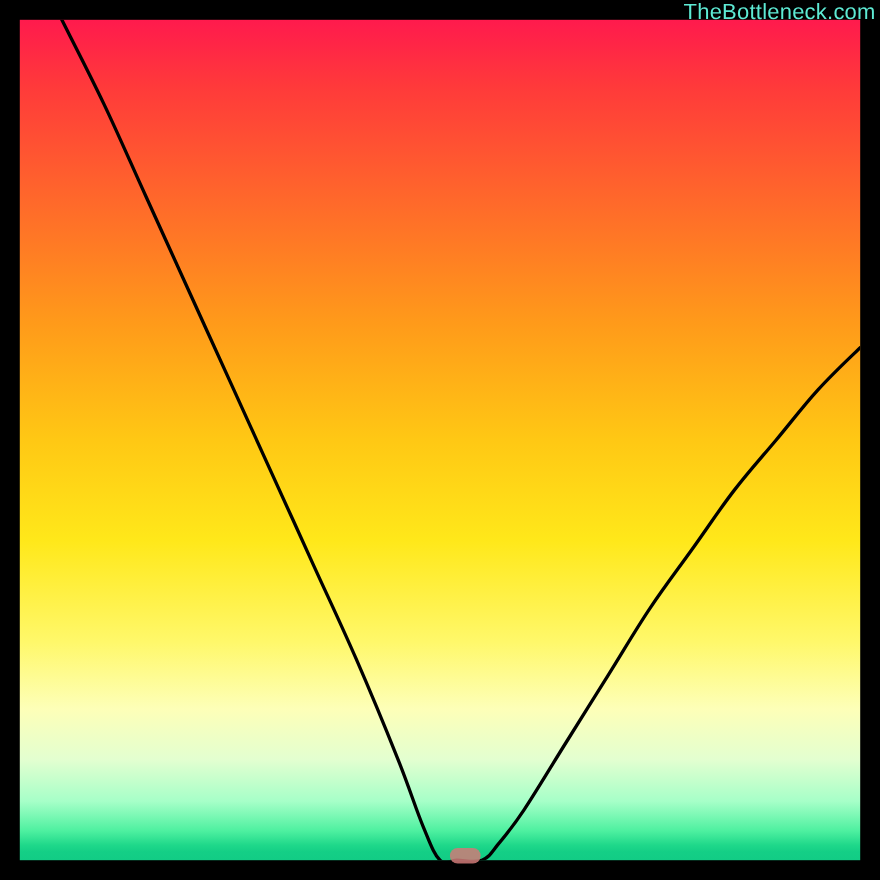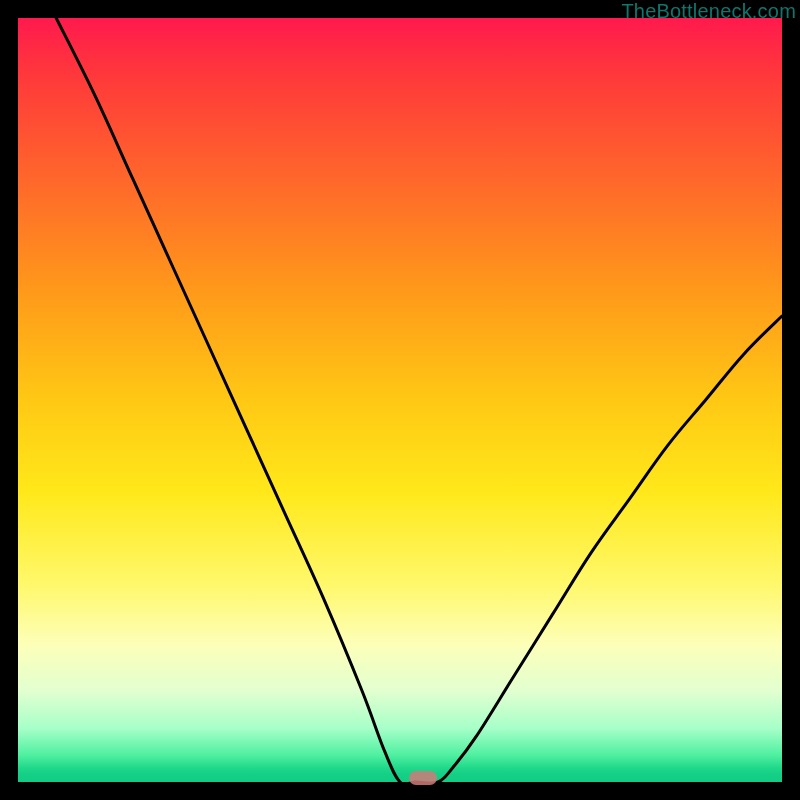--- a/index.html
+++ b/index.html
@@ -54,21 +54,21 @@
     height: 14px;
     border-radius: 7px;
     background: #d07a78;
     opacity: 0.85;
     transform: translate(-50%, -50%);
   }
   .watermark {
     position: absolute;
     top: 0px;
     right: 4px;
-    color: #0f766e;
+    color: #5eead4;
     font-size: 20px;
     font-weight: 500;
     letter-spacing: 0.2px;
   }
 </style>
 </head>
 <body>
 
 <div class="frame">
   <div class="plot">

